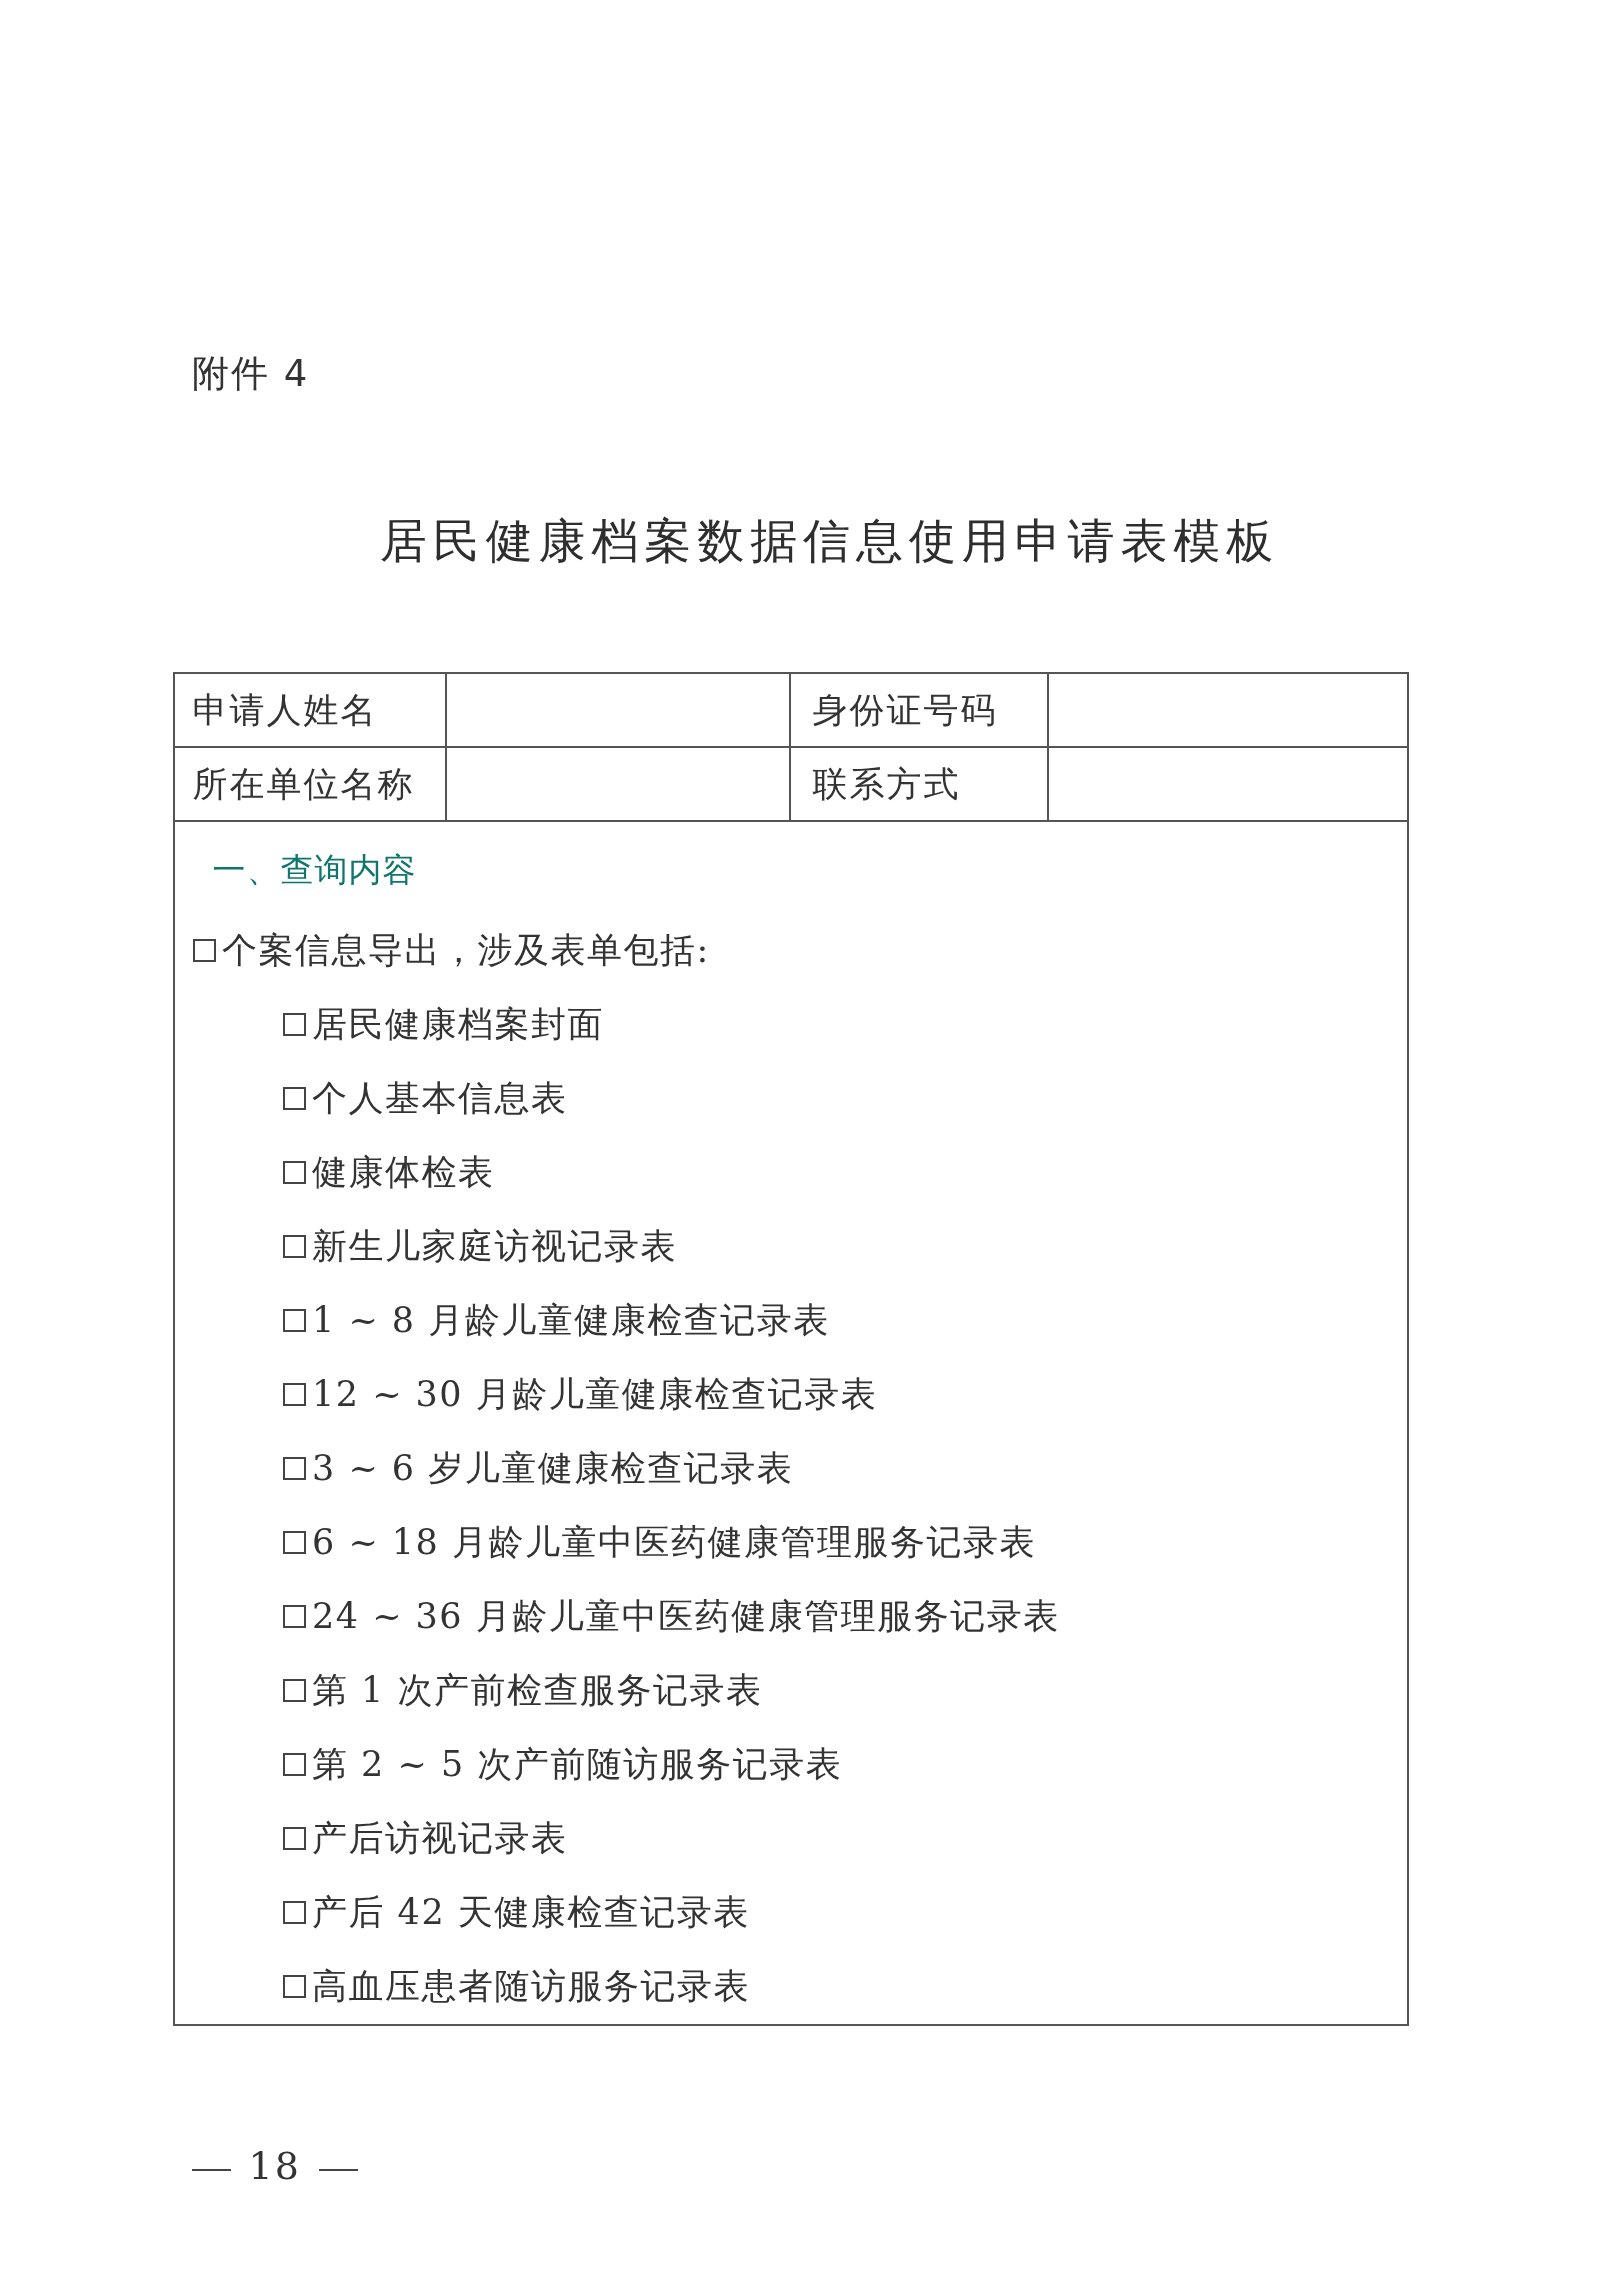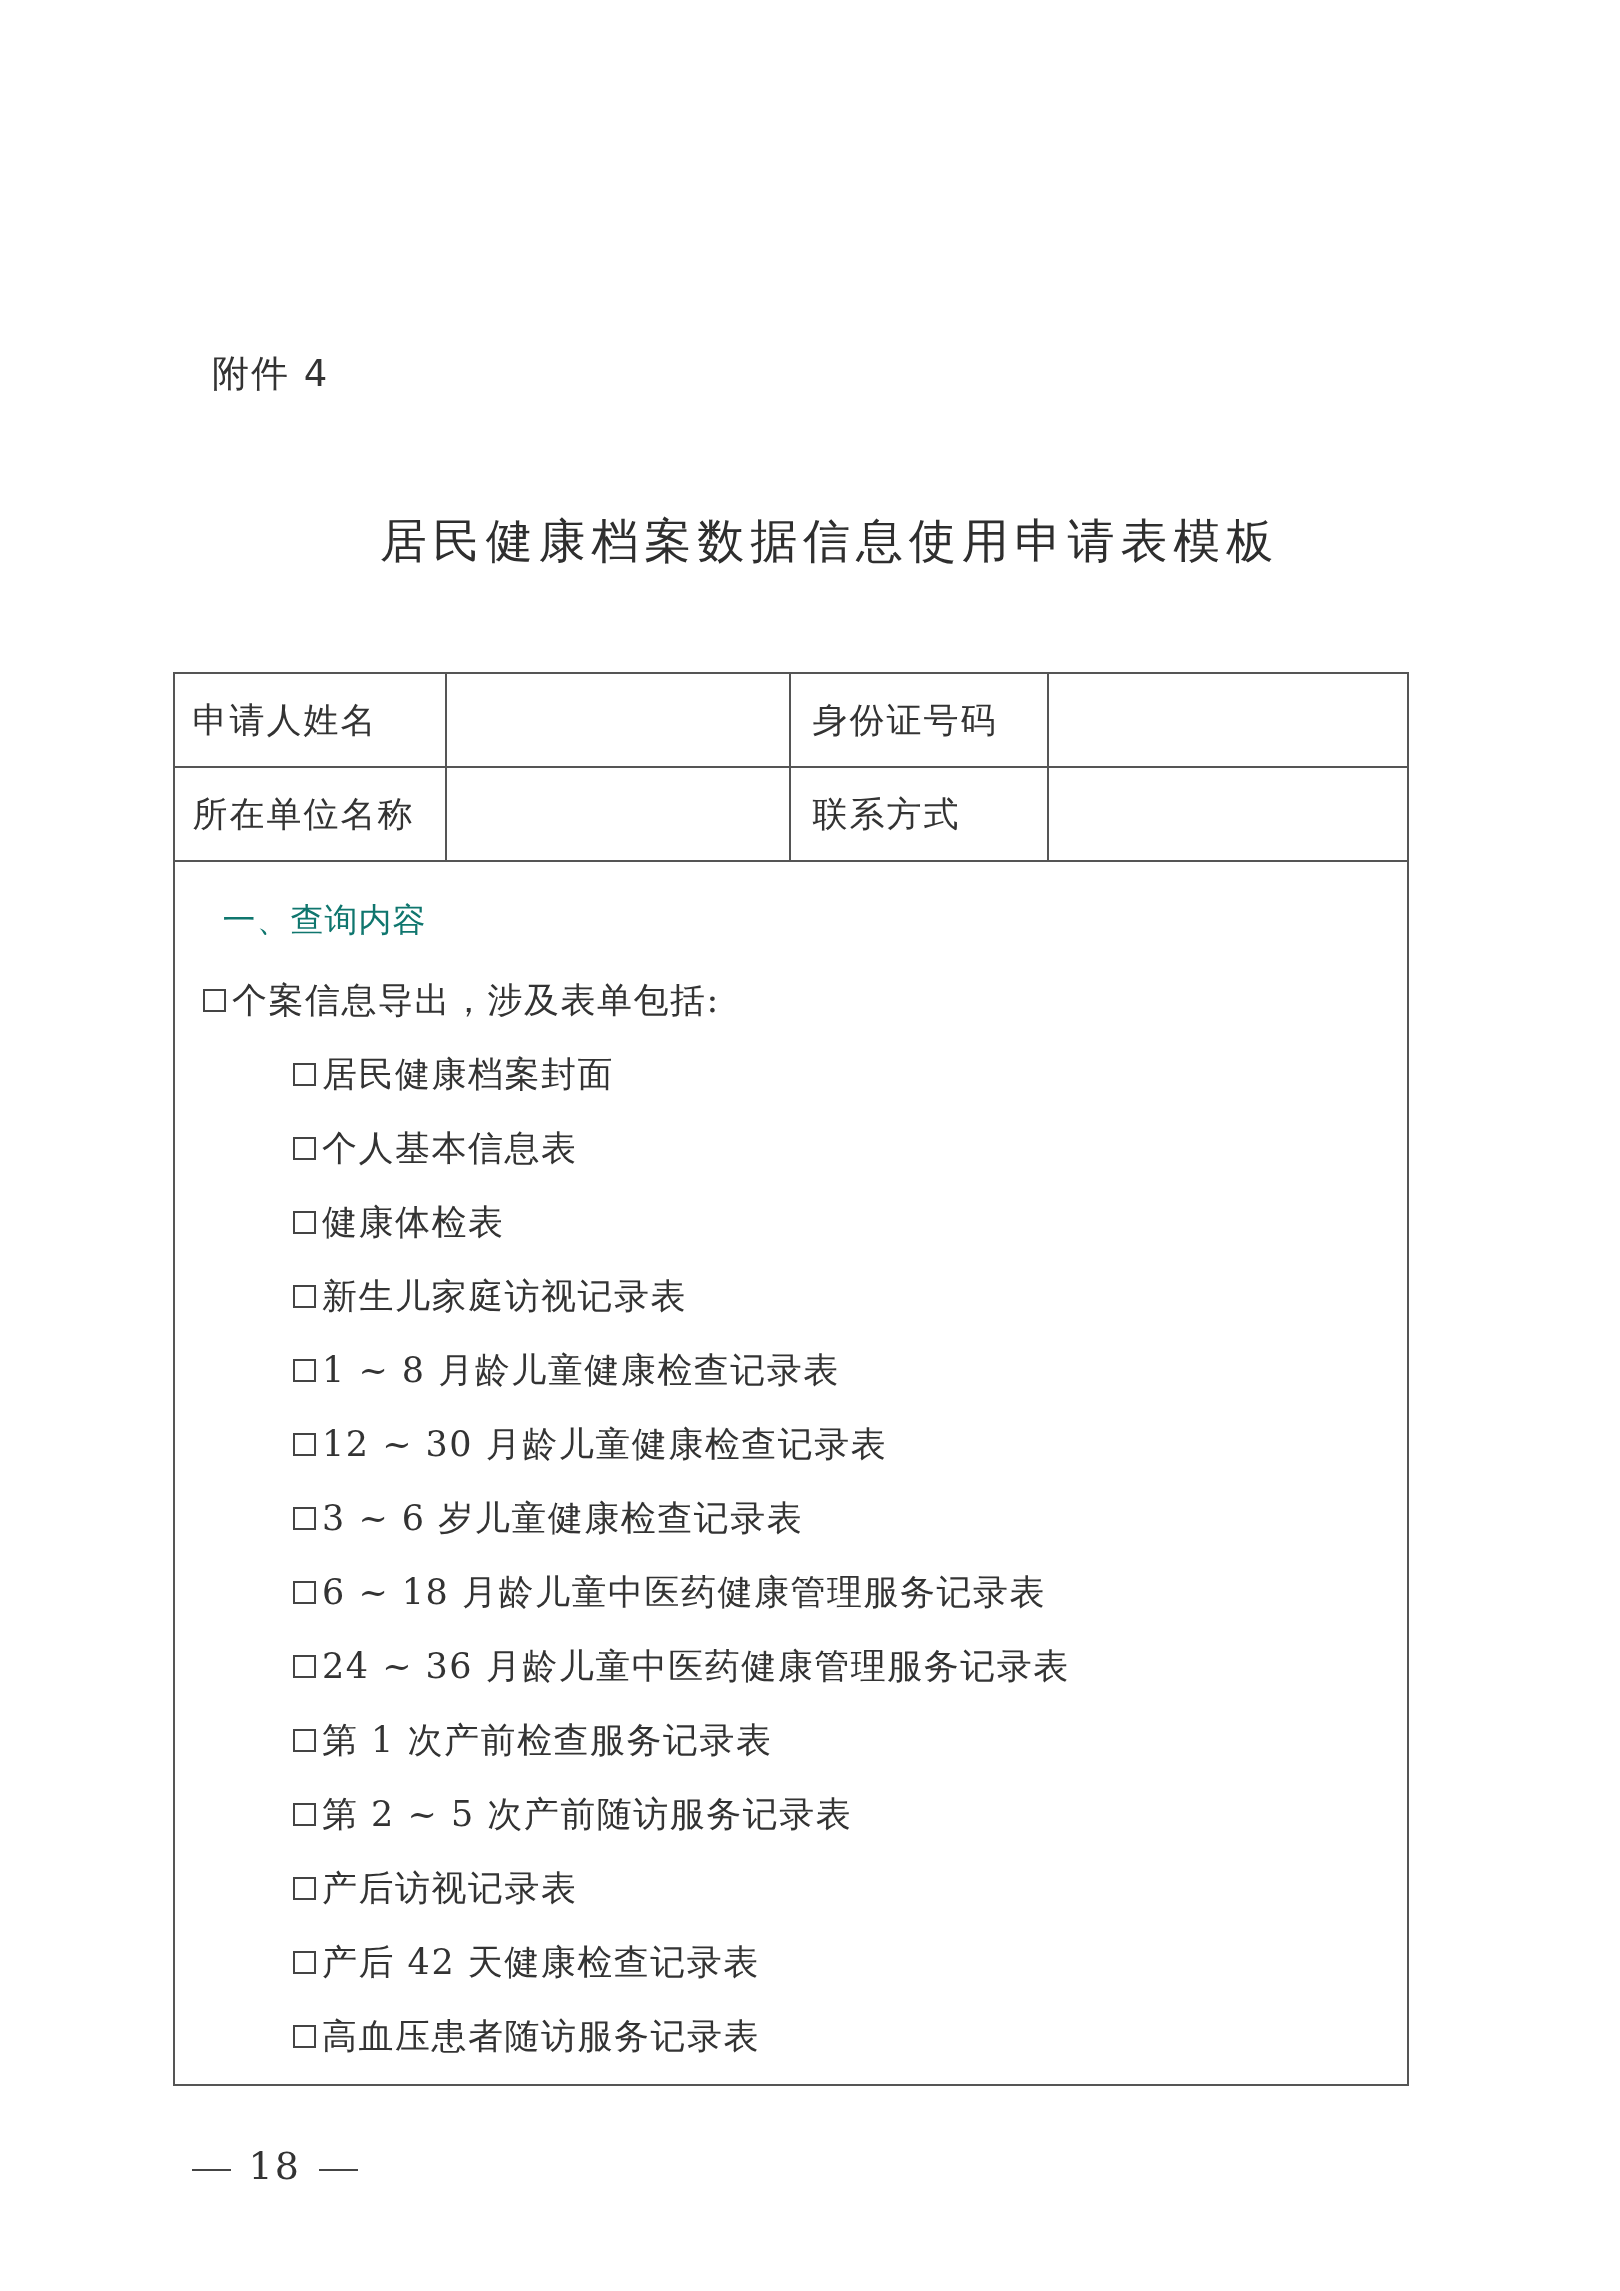--- a/index.html
+++ b/index.html
@@ -16,21 +16,20 @@
     color: #2b2b2b;
   }
   .attachment-label {
     position: absolute;
     left: 192px;
     top: 349px;
     font-family: "DejaVu Sans", "Liberation Sans", sans-serif;
     font-size: 37px;
     letter-spacing: 2px;
     color: #333;
-    margin-left: 20px;
   }
   .doc-title {
     position: absolute;
     left: 0;
     width: 1620px;
     top: 510px;
     text-align: center;
     font-size: 47px;
     letter-spacing: 5.9px;
     color: #2e2e2e;
@@ -40,21 +39,21 @@
   .form-table {
     position: absolute;
     left: 173px;
     top: 672px;
     width: 1233px;
     border-collapse: collapse;
     table-layout: fixed;
   }
   .form-table td {
     border: 2px solid #555;
-    padding: 10px;
+    padding: 0;
     vertical-align: middle;
   }
   .form-table tr.info-row td {
     height: 72px;
   }
   .label-cell {
     font-size: 35px;
     letter-spacing: 2px;
     padding-left: 17.6px !important;
     color: #333;

